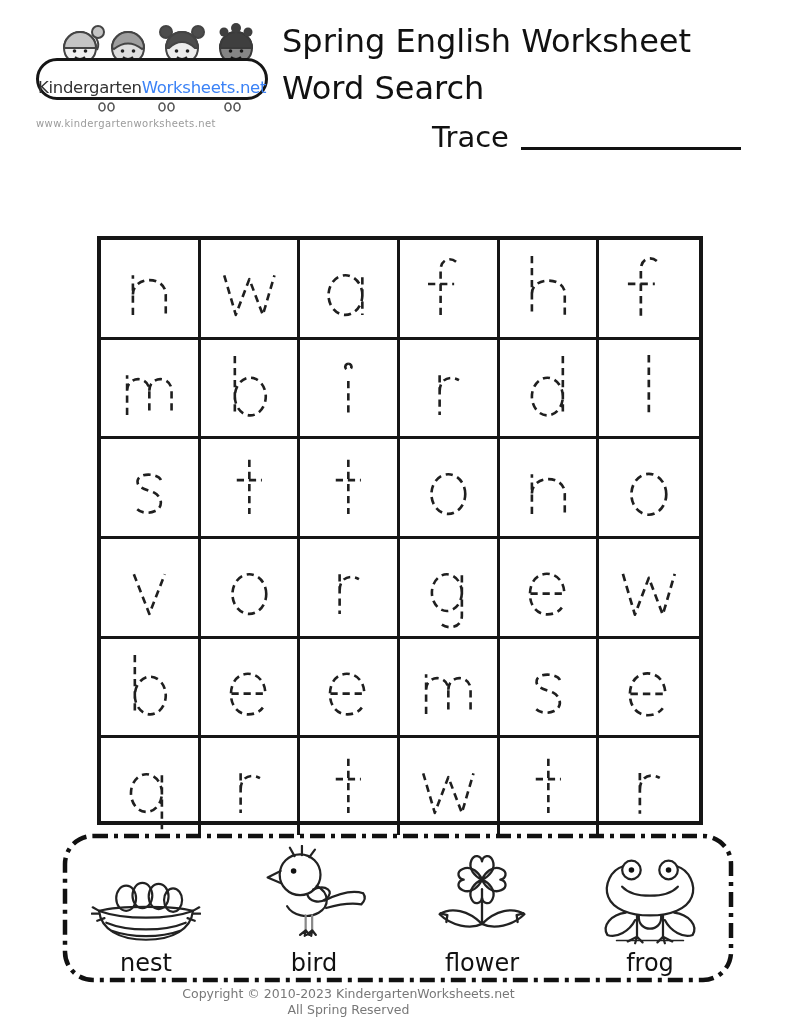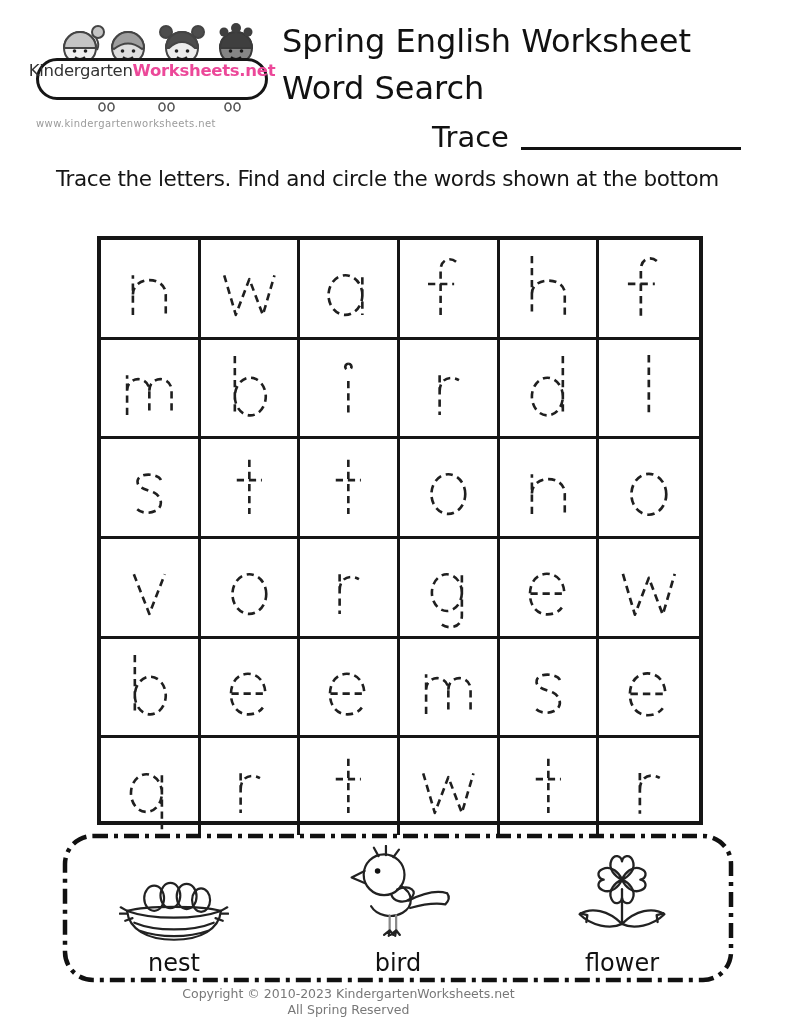--- a/index.html
+++ b/index.html
@@ -4,24 +4,24 @@
 <style>
   * { margin:0; padding:0; box-sizing:border-box; }
   body { background:#fff; font-family:"DejaVu Sans","Liberation Sans",sans-serif; }
   .page { position:relative; width:800px; height:1035px; background:#ffffff; overflow:hidden; color:#111; }
 
   
   .logo { position:absolute; left:36px; top:12px; width:232px; height:136px; }
   .logo-kids { position:absolute; top:0; left:0; }
   .logo-box { position:absolute; top:46px; left:0; width:232px; height:42px;
               border:3px solid #161616; border-radius:22px; background:#fff;
-              display:flex; align-items:flex-start; justify-content:center;
+              display:flex; align-items:flex-end; justify-content:center;
               font-size:16.5px; letter-spacing:-0.3px; white-space:nowrap; }
   .logo-box .lt { font-weight:400; color:#333; }
-  .logo-box .bd { font-weight:700; color:#ec4899; }
+  .logo-box .bd { font-weight:400; color:#3b82f6; }
   .logo-feet { position:absolute; top:86px; left:0; }
   .logo-url { position:absolute; top:106px; width:232px; 
               font-size:10px; color:#9b9b9b; letter-spacing:0.4px; }
 
   
   .title { position:absolute; left:282px; top:18px; width:500px; font-size:32px; line-height:47px; color:#111; font-weight:400; }
   .name-row { position:absolute; left:432px; top:120px; display:flex; align-items:flex-end; }
   .name-label { font-size:29px; color:#111; }
   .name-line { width:220px; border-bottom:3px solid #111; margin-left:12px; margin-bottom:4px; }
 
@@ -113,21 +113,20 @@
     <div>Spring English Worksheet</div>
     <div>Word Search</div>
   </div>
 
   <div class="name-row">
     <span class="name-label">Trace</span>
     <span class="name-line"></span>
   </div>
 
   <div class="instructions">
-    <div>Trace the letters. Find and circle the words shown at the bottom</div>
   </div>
 
   <div class="grid">
       <div class="cell">
         <svg viewBox="0 0 100 97">
           <path d="M33,76 L33,35 M33,55 C33,35 67,35 67,55 L67,76"></path>
         </svg>
       </div>
       <div class="cell">
         <svg viewBox="0 0 100 97">
@@ -352,20 +351,37 @@
             <path d="M60,38 C53,35 45,27 49,18 C52,11 59,13 60,19 C61,13 68,11 71,18 C75,27 67,35 60,38 Z" transform="rotate(270 60 38)"></path>
           </g>
           <path d="M60,48 L60,84"></path>
           <path d="M60,84 C46,70 28,66 16,74 C28,86 48,90 60,84 Z"></path>
           <path d="M60,84 C74,70 92,66 104,74 C92,86 72,90 60,84 Z"></path>
           <path d="M24,75 l-7,-2 M24,75 l-1,7 M96,75 l7,-2 M96,75 l1,7"></path>
         </svg>
         <div class="bank-label">flower</div>
       </div>
 
+      <div class="bank-item">
+        <svg class="pic" width="112" height="90" viewBox="0 0 120 97">
+          <circle cx="40" cy="14" r="10"></circle>
+            <circle cx="80" cy="14" r="10"></circle>
+          <circle cx="40" cy="14" r="3" fill="#111" stroke="none"></circle>
+            <circle cx="80" cy="14" r="3" fill="#111" stroke="none"></circle>
+          <path d="M31,10 C18,14 10,30 15,43 C20,56 38,63 60,63 C82,63 100,56 105,43 C110,30 102,14 89,10"></path>
+          <path d="M30,32 C42,45 78,45 90,32"></path>
+          <path d="M48,63 C46,82 74,82 72,63"></path>
+          <path d="M46,63 L46,86 M74,63 L74,86"></path>
+          <path d="M34,60 C18,62 8,74 14,84 C24,88 38,80 44,68"></path>
+          <path d="M86,60 C102,62 112,74 106,84 C96,88 82,80 76,68"></path>
+          <path d="M46,86 l-10,5 M46,86 l-2,7 M46,86 l6,6 M74,86 l10,5 M74,86 l2,7 M74,86 l-6,6"></path>
+          <path d="M24,90 L96,90" stroke-width="1.8"></path>
+        </svg>
+        <div class="bank-label">frog</div>
+      </div>
 
 
     </div>
   </div>
 
   <div class="footer">
     <div>Copyright © 2010-2023 KindergartenWorksheets.net</div>
     <div>All Spring Reserved</div>
   </div>
 

